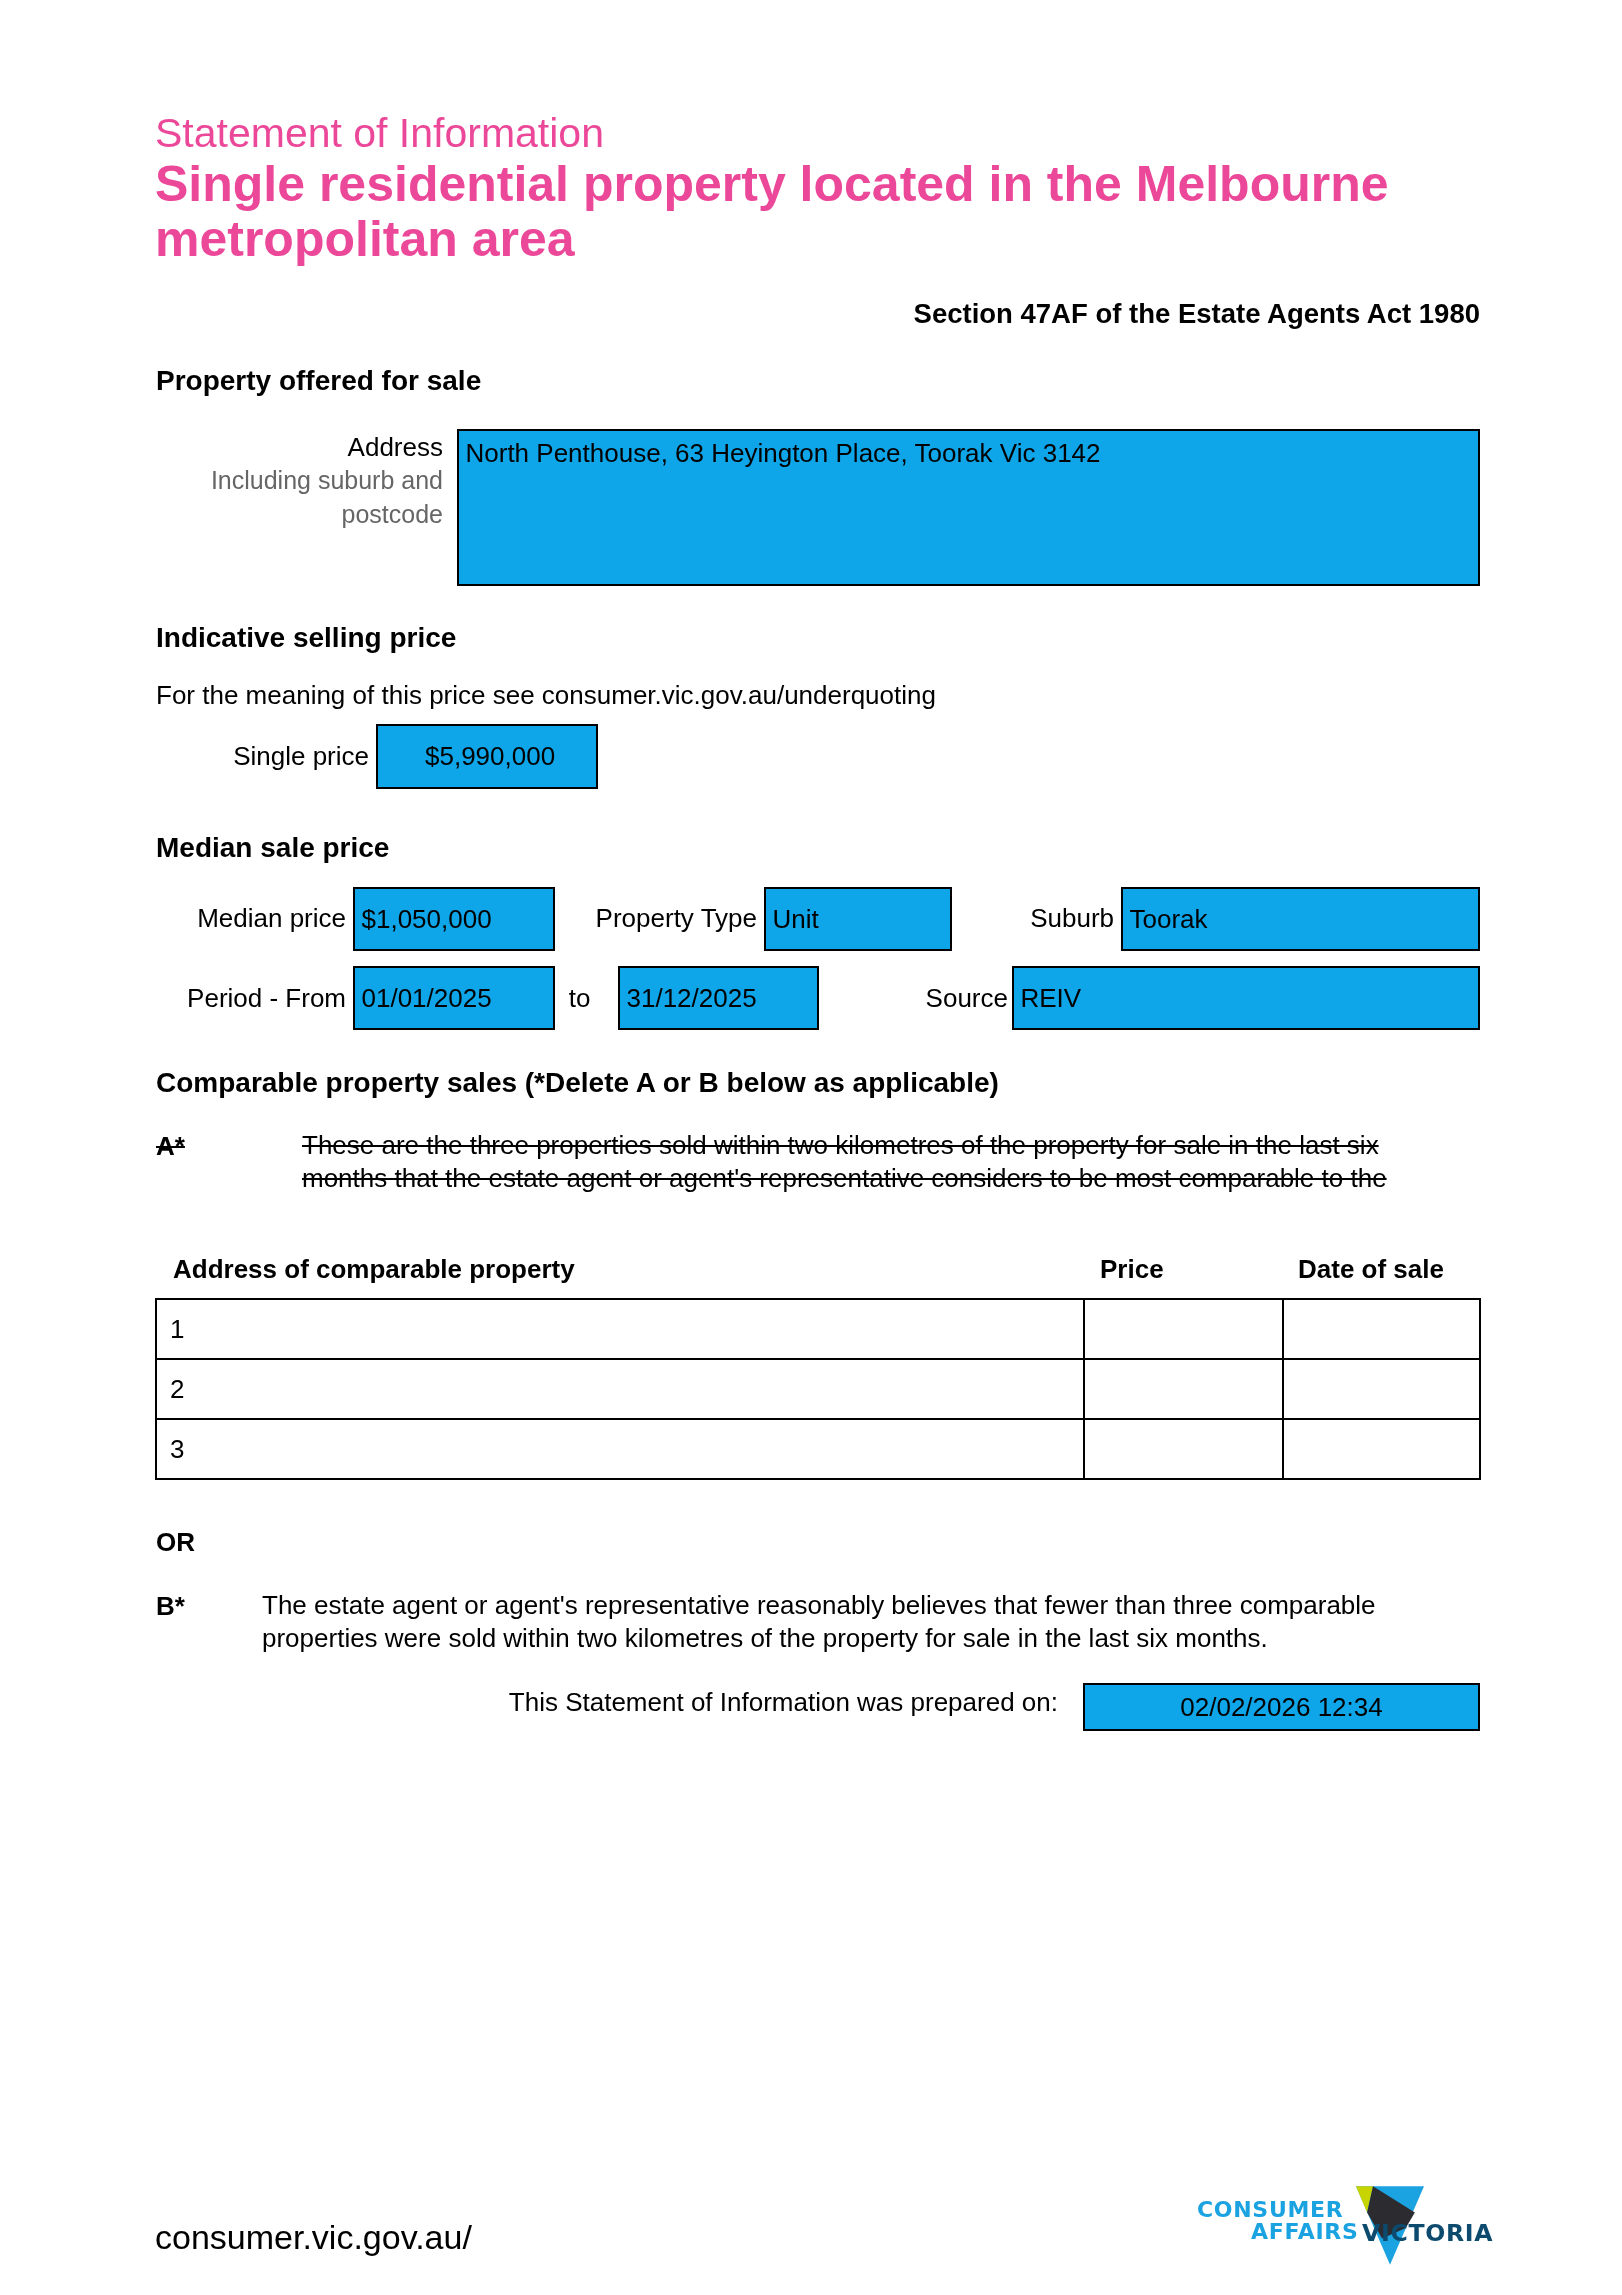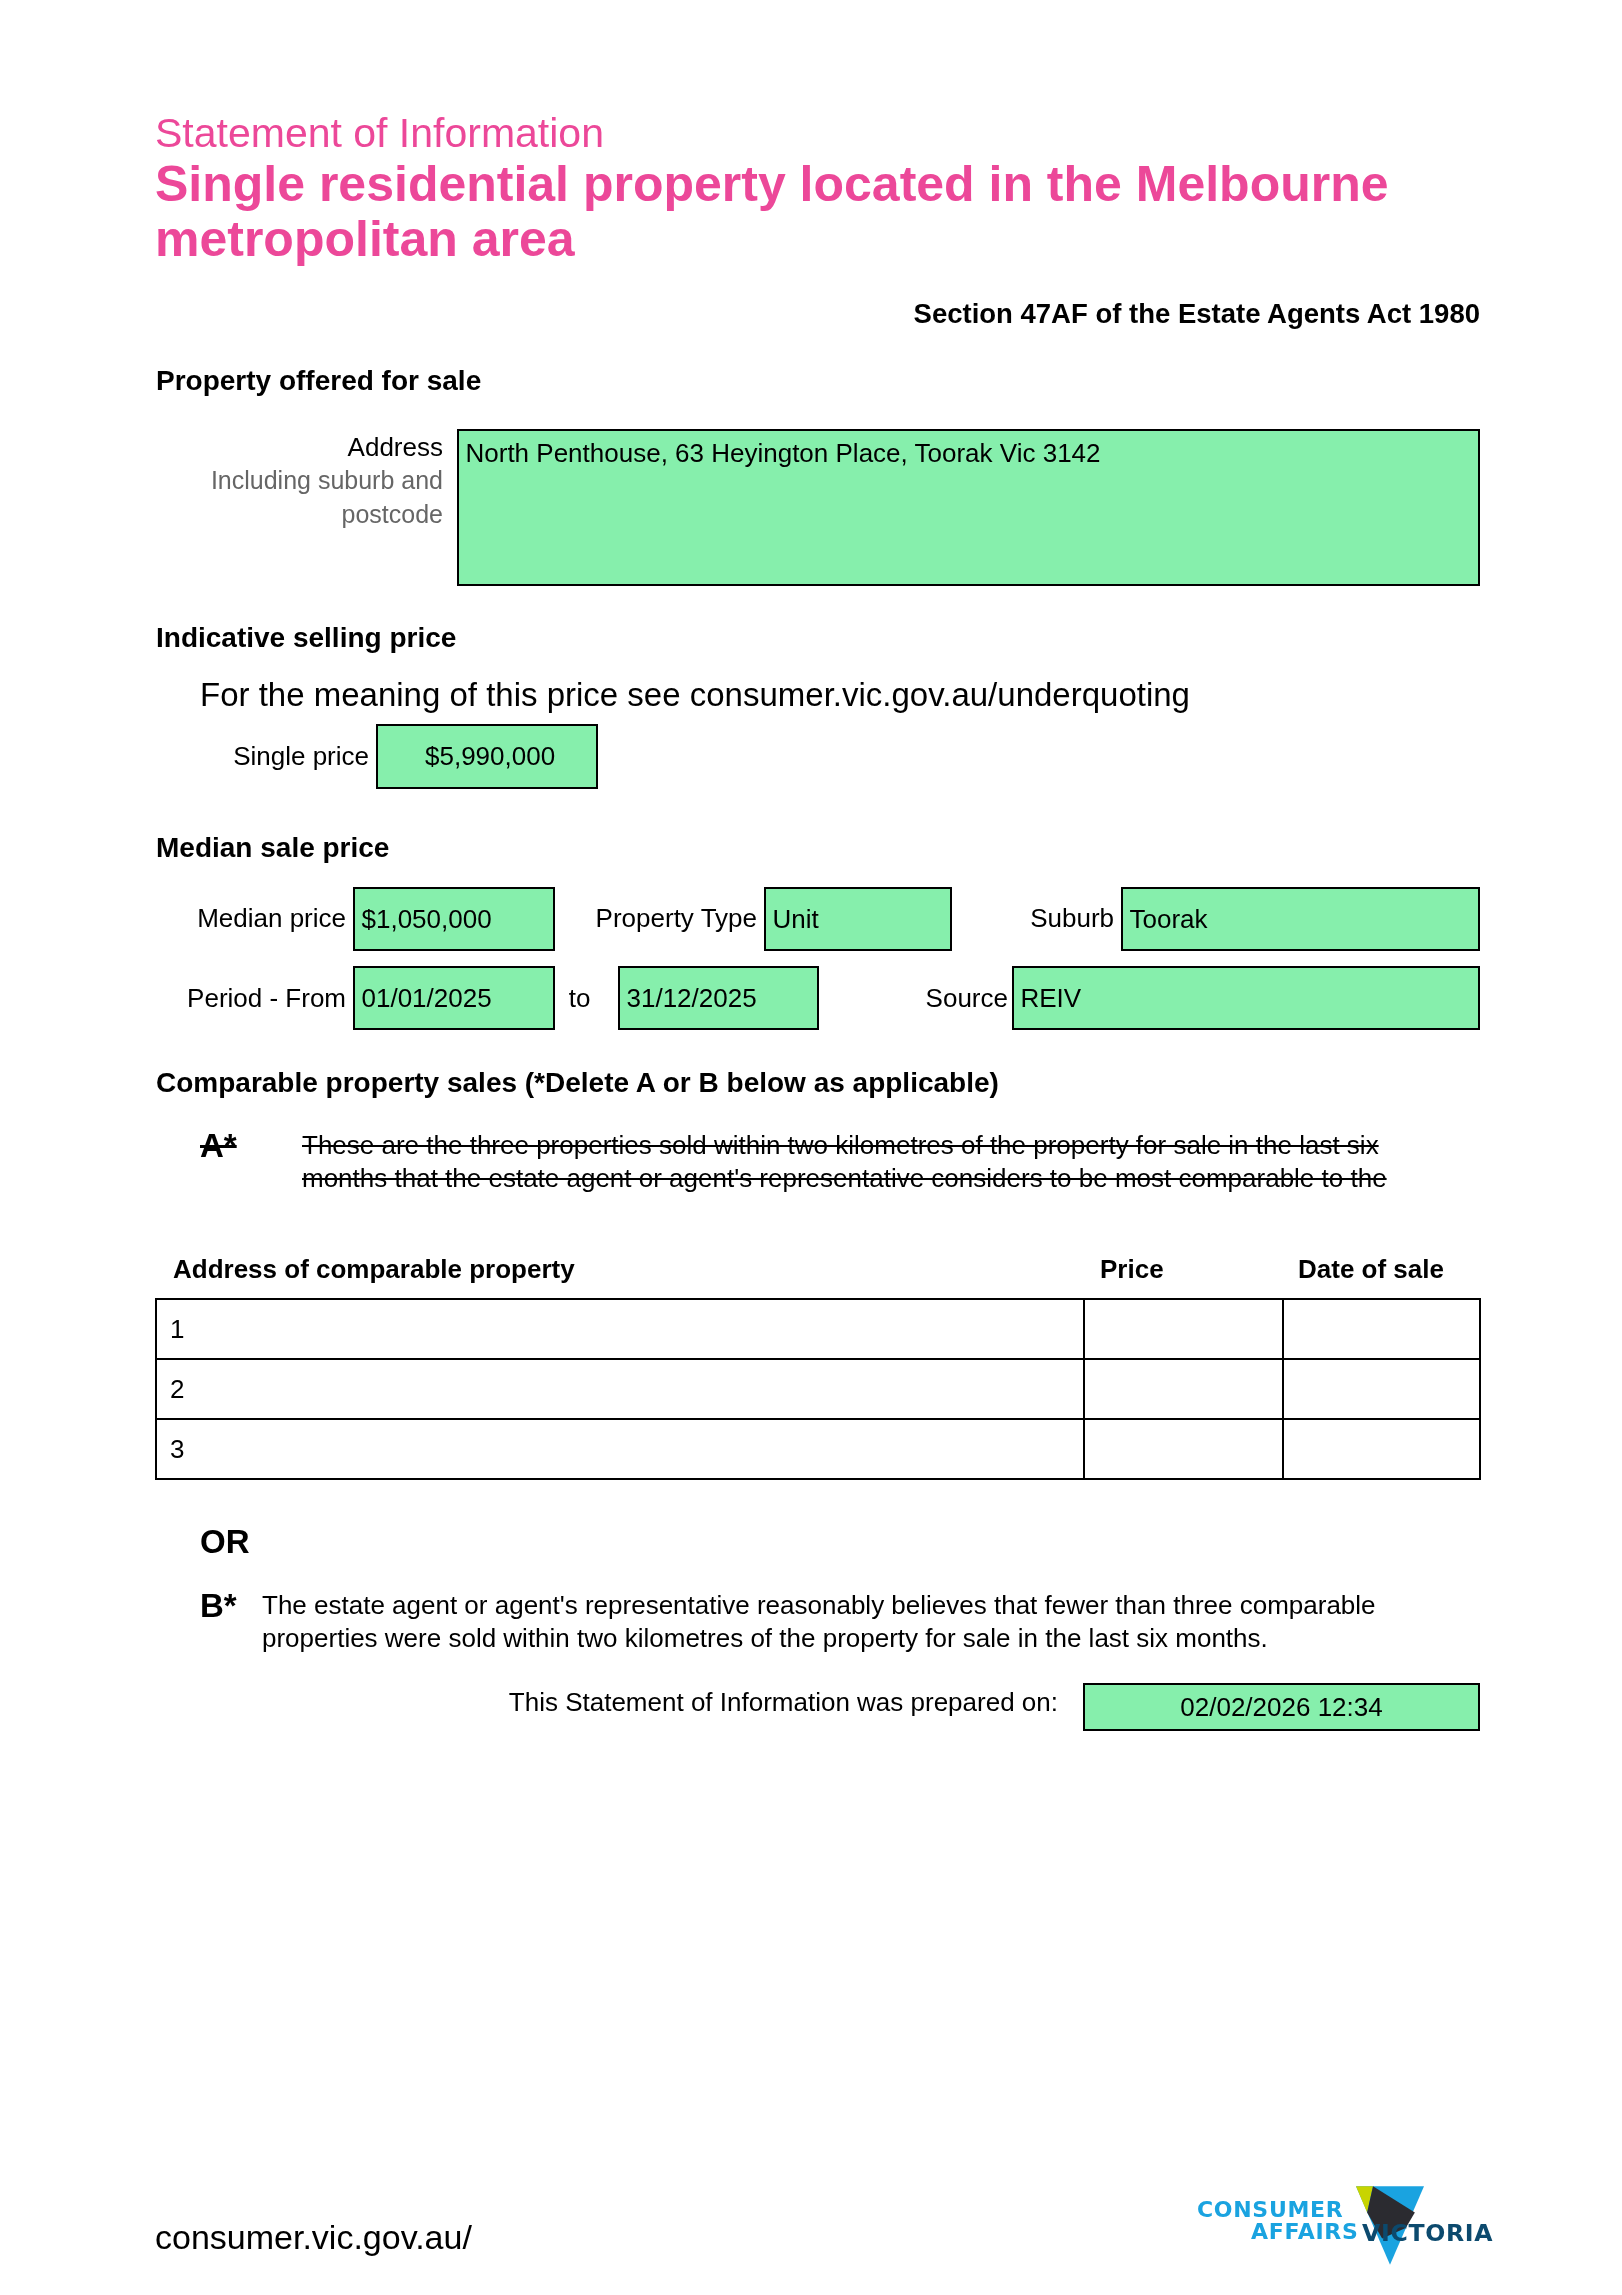--- a/index.html
+++ b/index.html
@@ -6,23 +6,23 @@
   body { width: 1623px; height: 2295px; position: relative; overflow: hidden;
          font-family: "Liberation Sans", sans-serif; color: #000; }
   .abs { position: absolute; }
   .blue { color: #ec4899; }
   .soi { left: 155px; top: 110px; font-size: 41px; line-height: 47px; }
   .title { left: 155px; top: 157px; font-size: 50px; line-height: 55px; font-weight: bold; width: 1341px; }
   .act { right: 143px; top: 298px; font-size: 27.5px; font-weight: bold; }
   .h2 { left: 156px; font-size: 28px; font-weight: bold; }
   .lbl { font-size: 26px; line-height: 31px; text-align: right; }
   .grey { color: #666666; }
-  .box { border: 2px solid #000; box-sizing: border-box; font-size: 26px; padding: 5.2px 6.5px; line-height: 31px; background: #86efac; }
+  .box { border: 2px solid #000; box-sizing: border-box; font-size: 26px; padding: 5.2px 6.5px; line-height: 31px; background: #0ea5e9; }
   .box-c { display: flex; align-items: center; }
-  .txt { font-size: 33px; line-height: 34px; margin-left: 44px; }
+  .txt { font-size: 26px; line-height: 34px; }
   .strike { text-decoration: line-through; }
   table.comp { position: absolute; left: 155px; top: 1298px; width: 1326px; border-collapse: collapse; }
   table.comp td { border: 2px solid #000; height: 60px; font-size: 26px; padding: 0 13px; box-sizing: border-box; }
   .th { font-size: 26px; font-weight: bold; }
   .footer-url { left: 155px; top: 2218px; font-family: Liberation Sans, sans-serif; font-size: 34px; }
   .logo { left: 1197px; top: 2186px; width: 288px; height: 92px; }
   .logo-t1 { position: absolute; font-family: "DejaVu Sans", sans-serif; font-weight: bold; font-size: 22px; color: #1aa3e0; letter-spacing: 0.7px; }
   .logo-t2 { position: absolute; font-family: "DejaVu Sans", sans-serif; font-weight: bold; font-size: 23.6px; color: #0c4a6e; letter-spacing: 0.7px; }
 </style>
 </head>

